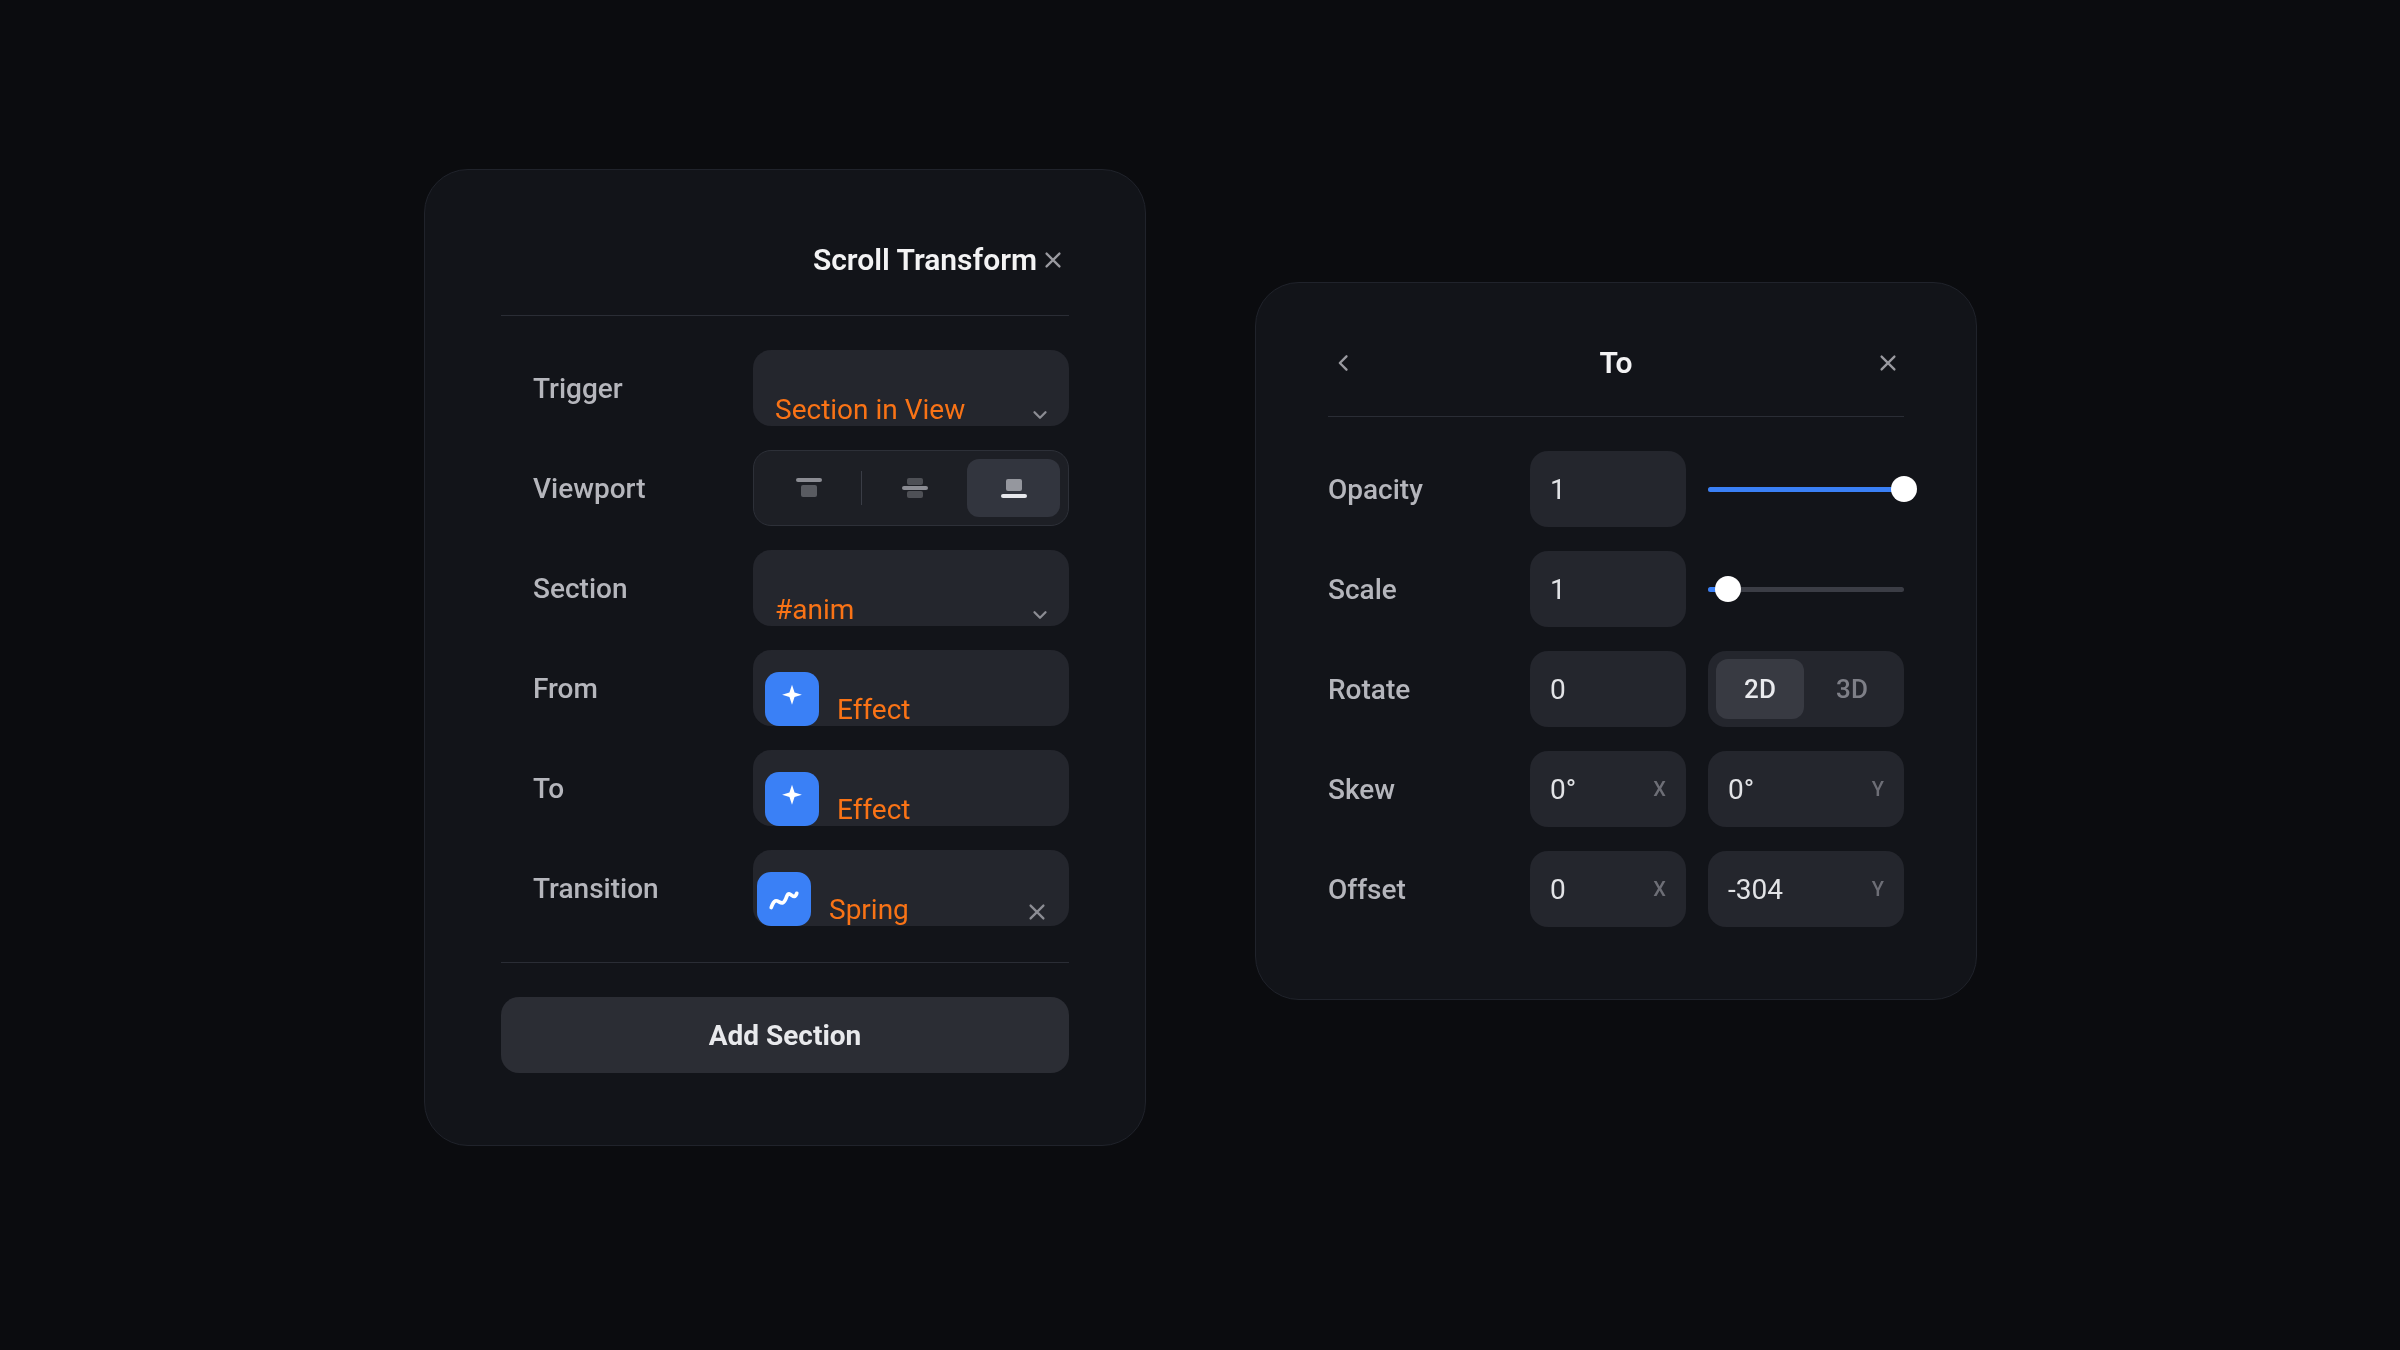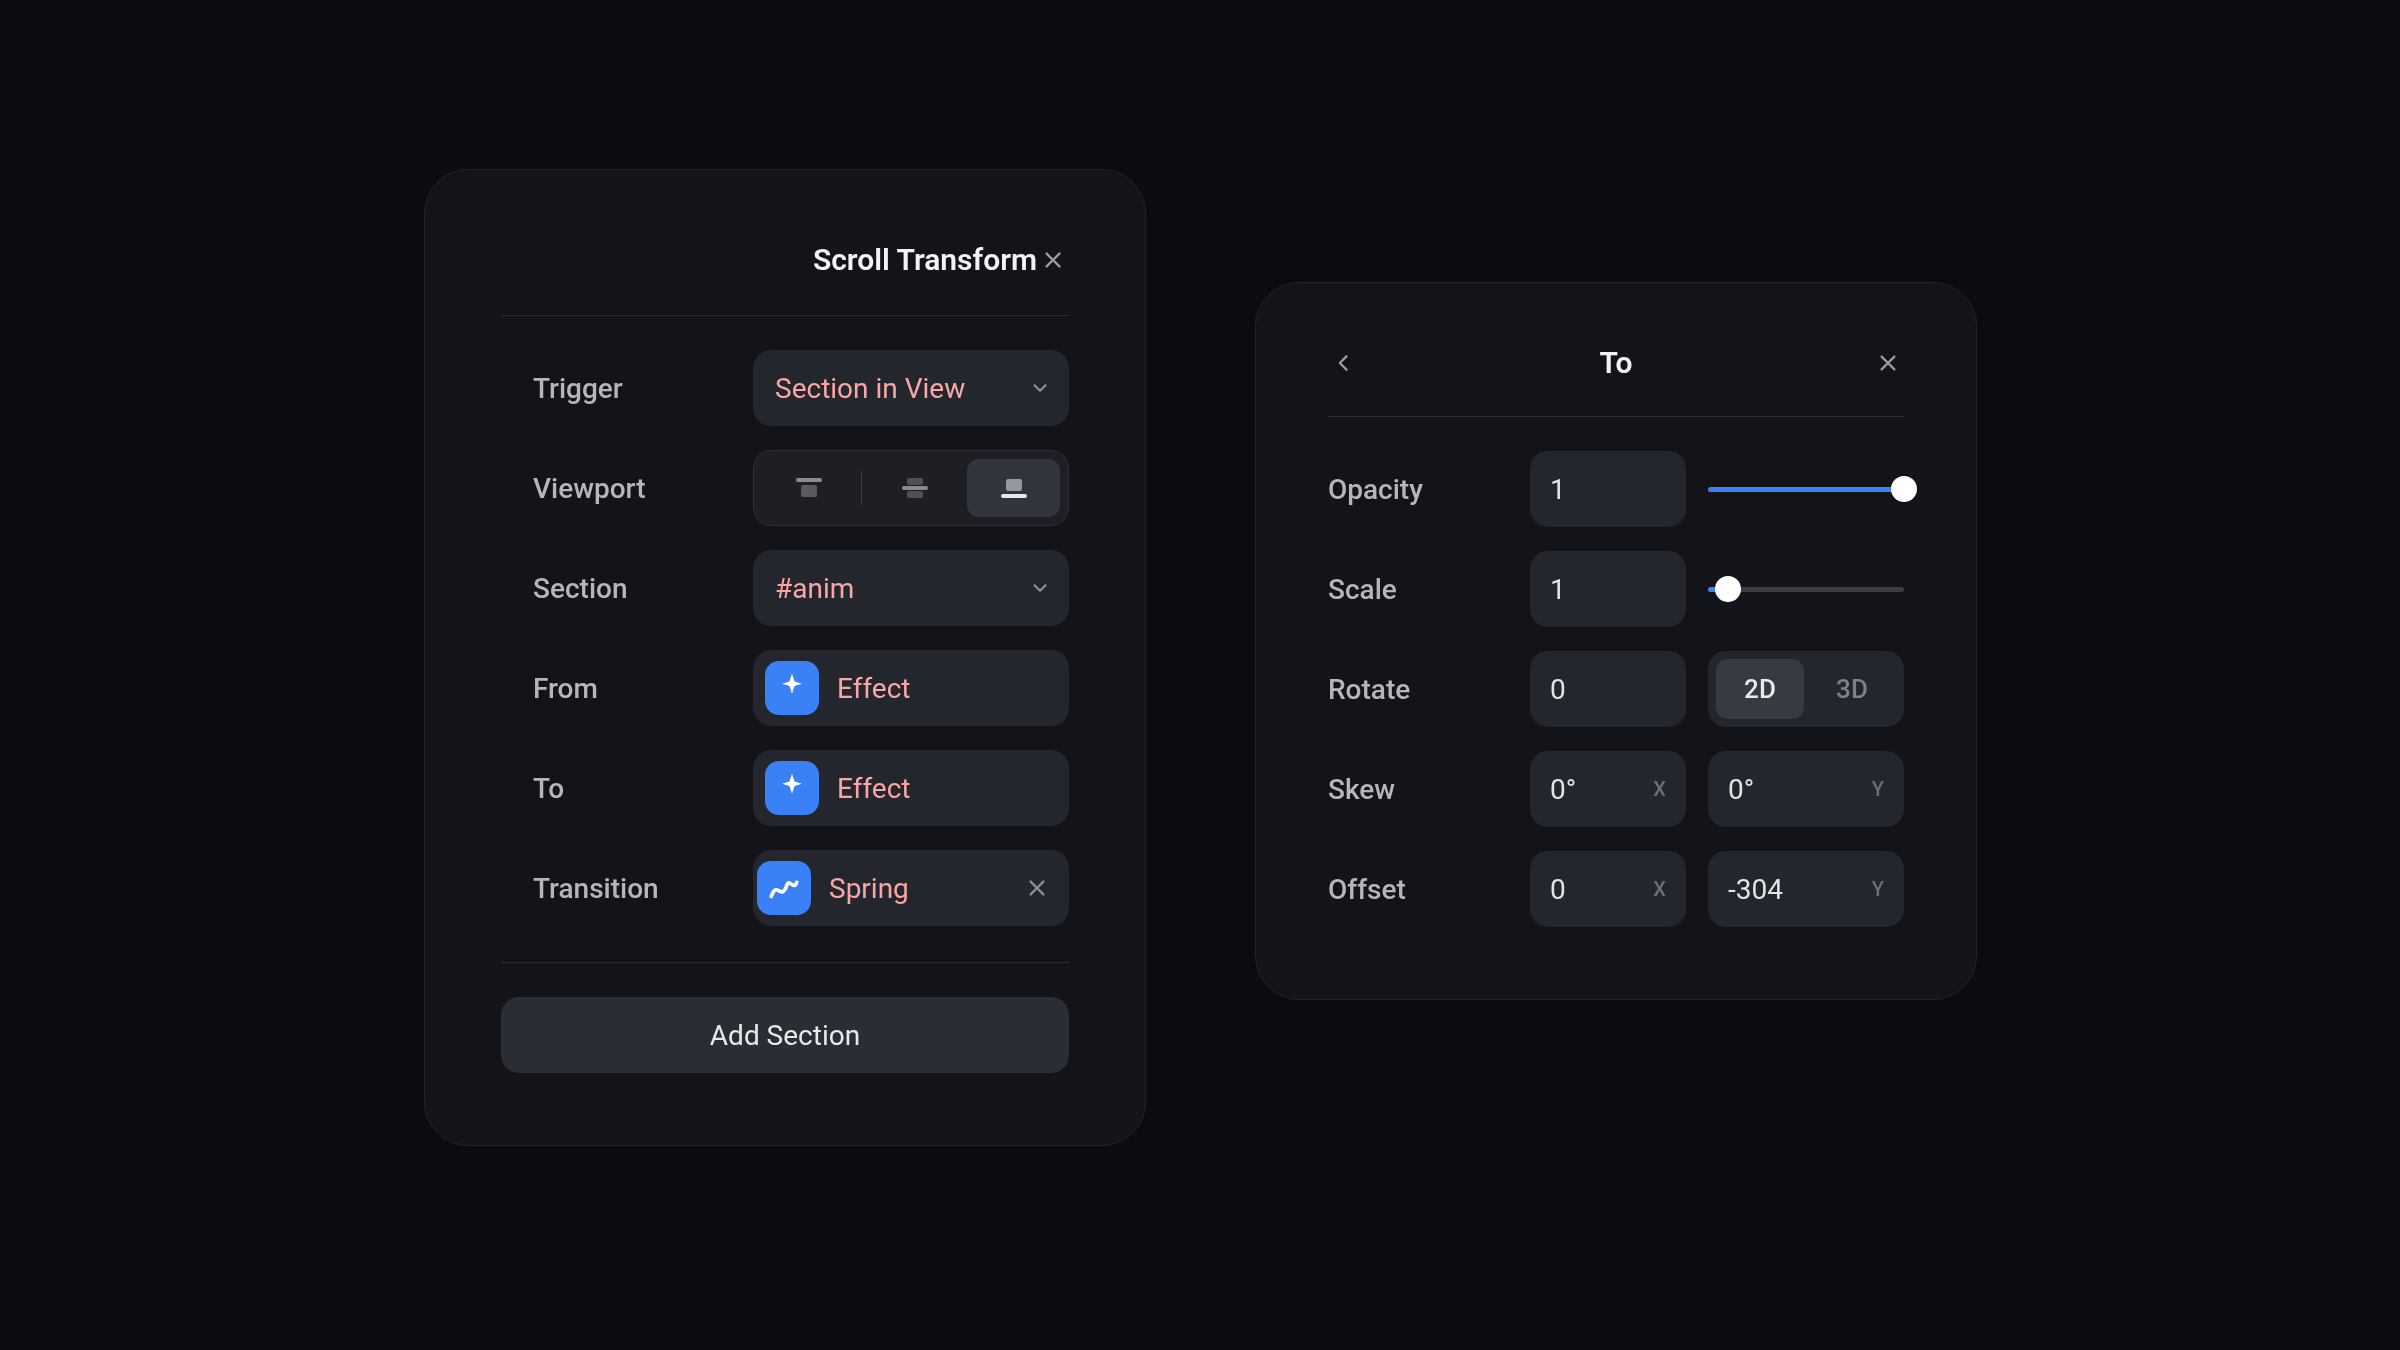--- a/index.html
+++ b/index.html
@@ -53,24 +53,24 @@
     font-weight: 500;
     color: #b5b6bc;
     flex-shrink: 0;
   }
   .control {
     flex: 1;
     height: 76px;
     background: #24262d;
     border-radius: 18px;
     display: flex;
-    align-items: center;
+    align-items: flex-end;
     padding: 0 18px 0 22px;
     font-size: 28px;
-    color: #fca5a5;
+    color: #f97316;
     cursor: pointer;
   }
   .control .value { flex: 1; }
   .chevron { color: #8c8d94; }
   .chevron svg { width: 22px; height: 22px; display:block; }
 
   
   .seg-outer {
     flex: 1;
     height: 76px;
@@ -121,21 +121,21 @@
 
   .add-btn {
     width: 100%;
     height: 76px;
     background: #2b2d34;
     border-radius: 18px;
     display: flex;
     align-items: center;
     justify-content: center;
     font-size: 28px;
-    font-weight: 400;
+    font-weight: 700;
     color: #e8e9ec;
     cursor: pointer;
   }
 
   
   .panel-2 {
     position: absolute;
     left: 1255px;
     top: 282px;
     width: 722px;

